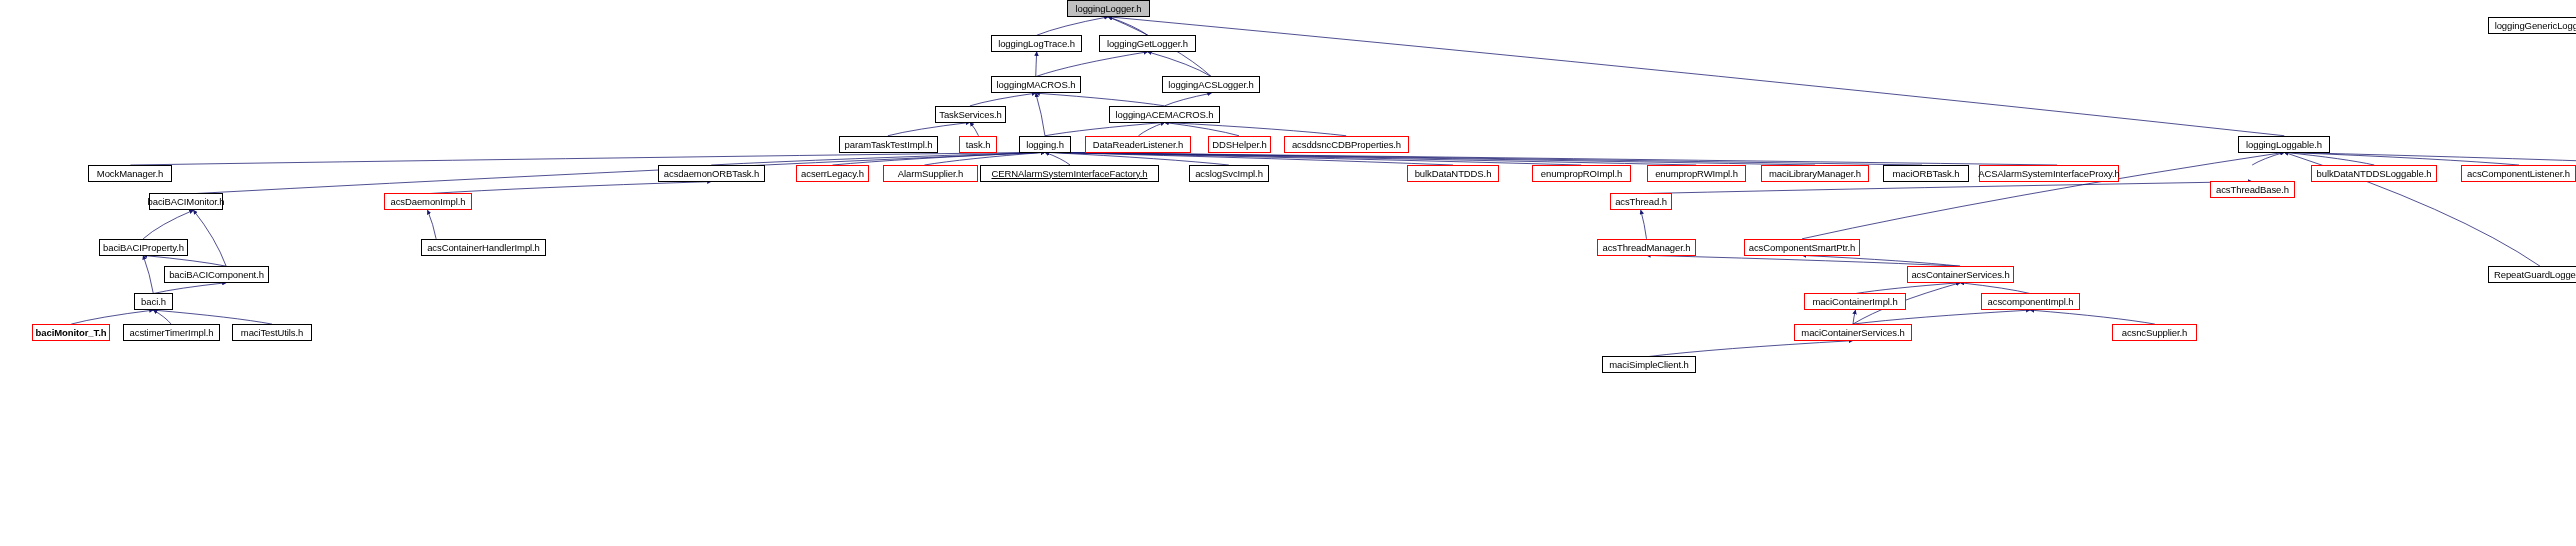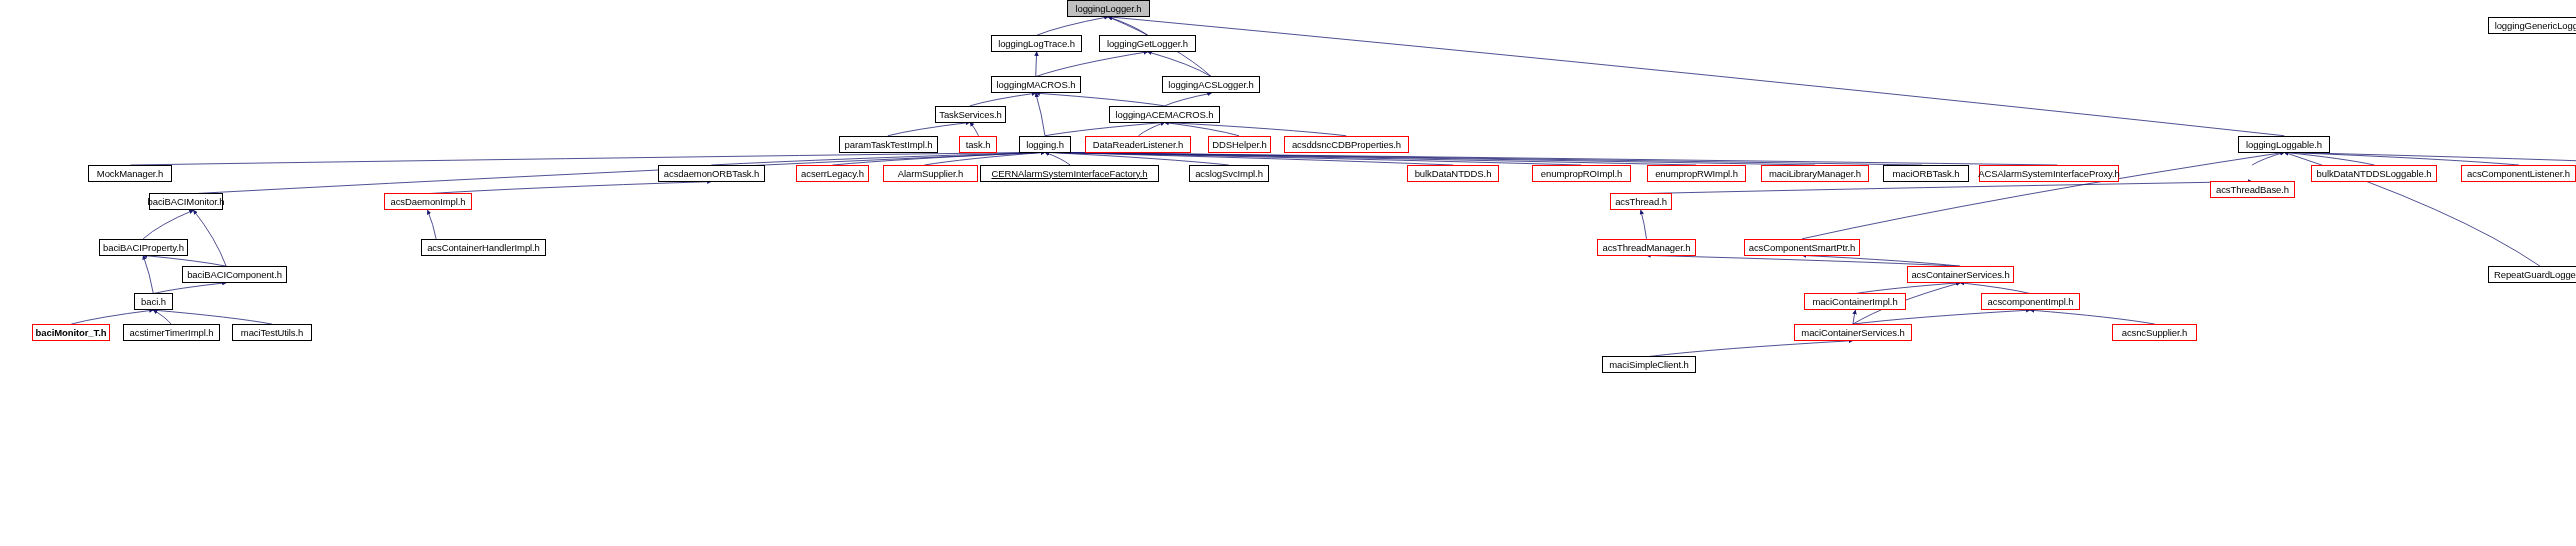--- a/index.html
+++ b/index.html
@@ -148,21 +148,21 @@
       <div class="node red" style="left: 2210px; top: 165px; width: 85px; margin-top: 16px;">acsThreadBase.h</div>
       <div class="node red" style="left: 2311px; top: 165px; width: 126px;">bulkDataNTDDSLoggable.h</div>
       <div class="node red" style="left: 2461px; top: 165px; width: 115px;">acsComponentListener.h</div>
       <div class="node" style="left: 149px; top: 193px; width: 74px;">baciBACIMonitor.h</div>
       <div class="node red" style="left: 384px; top: 193px; width: 88px; text-align: center;">acsDaemonImpl.h</div>
       <div class="node red" style="left: 1610px; top: 193px; width: 62px;">acsThread.h</div>
       <div class="node" style="left: 99px; top: 239px; width: 89px;">baciBACIProperty.h</div>
       <div class="node" style="left: 373px; top: 239px; width: 125px; margin-left: 48px;">acsContainerHandlerImpl.h</div>
       <div class="node red" style="left: 1597px; top: 239px; width: 99px;">acsThreadManager.h</div>
       <div class="node red" style="left: 1744px; top: 239px; width: 116px;">acsComponentSmartPtr.h</div>
-      <div class="node" style="left: 182px; top: 266px; width: 105px;">baciBACIComponent.h</div>
+      <div class="node" style="left: 164px; top: 266px; width: 105px;">baciBACIComponent.h</div>
       <div class="node red" style="left: 1907px; top: 266px; width: 107px;">acsContainerServices.h</div>
       <div class="node" style="left: 134px; top: 293px; width: 39px;">baci.h</div>
       <div class="node red" style="left: 1981px; top: 293px; width: 99px;">acscomponentImpl.h</div>
       <div class="node red" style="left: 1804px; top: 293px; width: 102px;">maciContainerImpl.h</div>
       <div class="node red" style="left: 32px; top: 324px; width: 78px; font-weight: bold;">baciMonitor_T.h</div>
       <div class="node" style="left: 123px; top: 324px; width: 97px;">acstimerTimerImpl.h</div>
       <div class="node" style="left: 232px; top: 324px; width: 80px;">maciTestUtils.h</div>
       <div class="node red" style="left: 1794px; top: 324px; width: 118px;">maciContainerServices.h</div>
       <div class="node red" style="left: 2112px; top: 324px; width: 85px;">acsncSupplier.h</div>
       <div class="node" style="left: 2488px; top: 266px; width: 104px;">RepeatGuardLogger.h</div>

